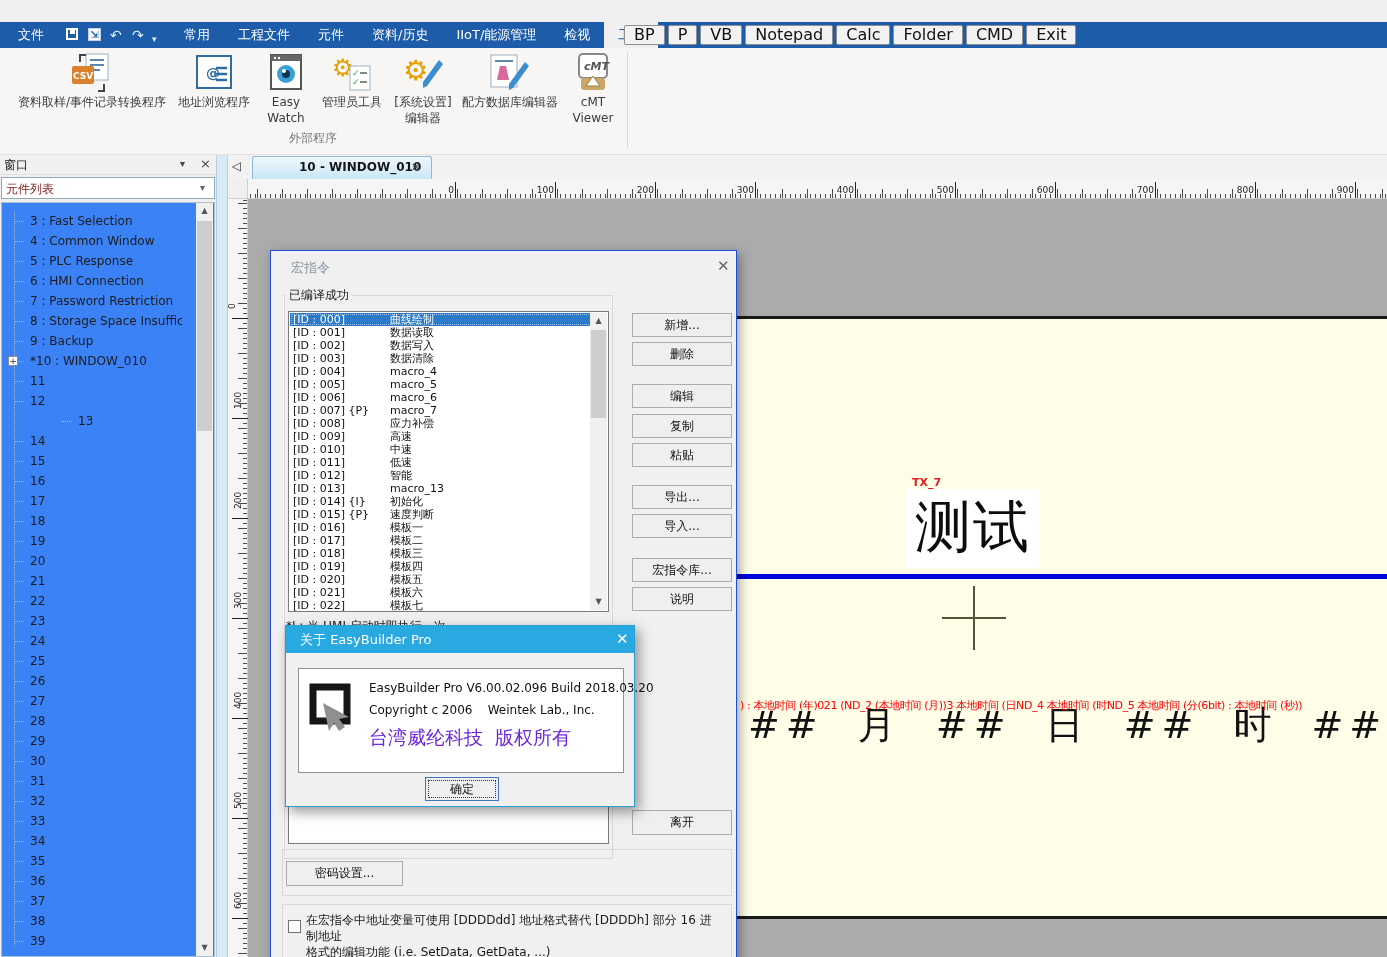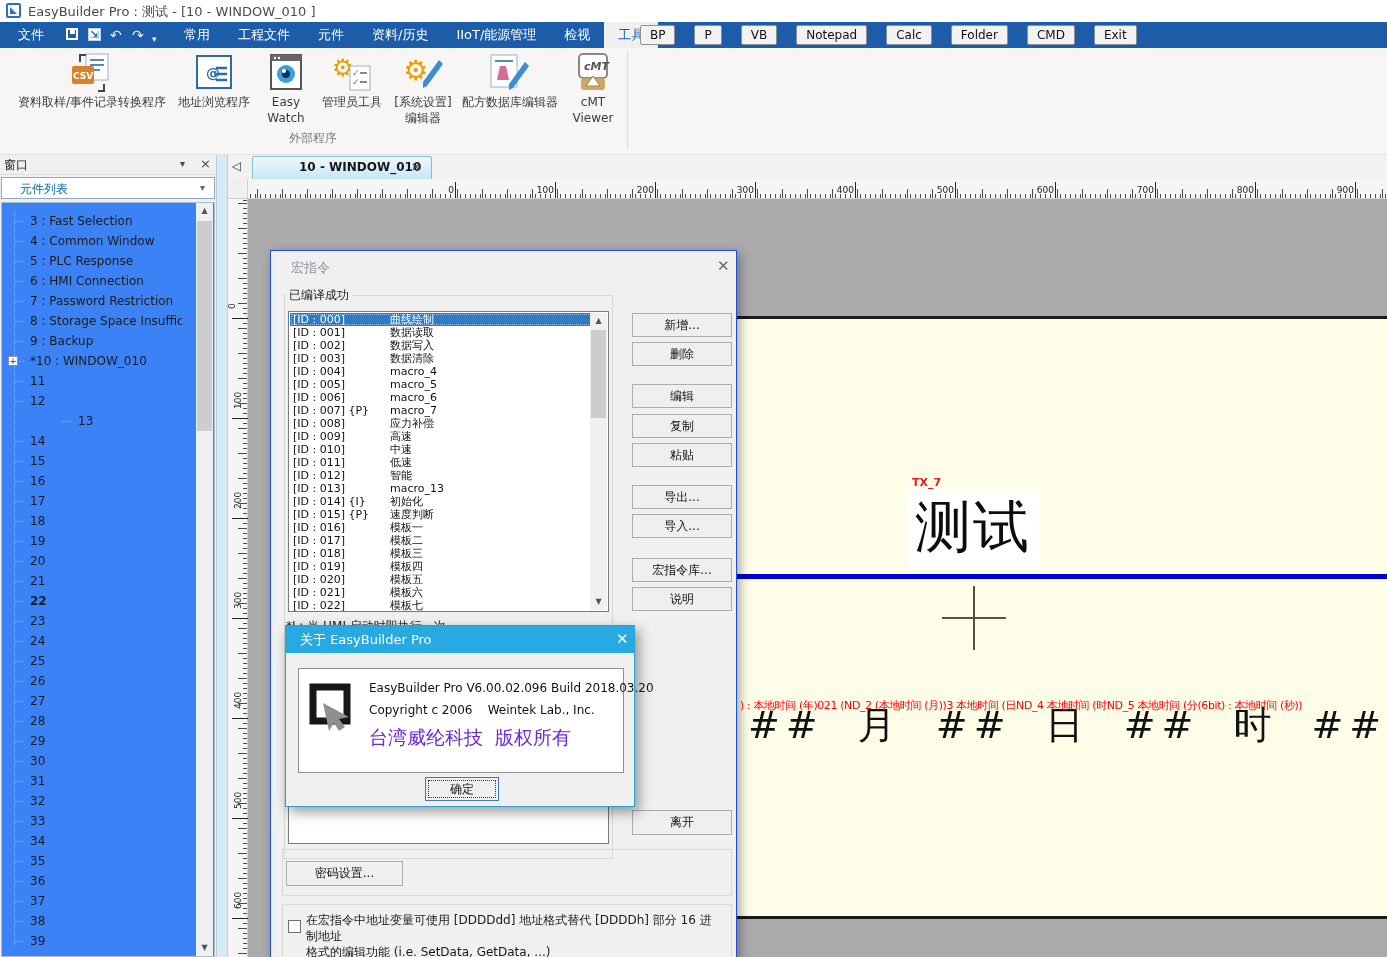--- a/index.html
+++ b/index.html
@@ -20,37 +20,37 @@
   #qi-save{left:66px;top:6px;width:12px;height:12px;border:2px solid #fff;background:#1d5ca9;}
   #qi-save:after{content:"";position:absolute;left:2px;top:-1px;width:5px;height:5px;background:#fff;}
   #qi-export{left:88px;top:6px;width:13px;height:13px;background:#fff;border:1px solid #bcd2ec;color:#1d5ca9;font-size:10px;line-height:12px;text-align:center;font-weight:bold;}
   #qi-undo{left:110px;}
   #qi-redo{left:132px;}
   #qi-caret{left:152px;font-size:9px;top:8px;}
   #menu-tabs{left:170px;top:0;height:26px;display:flex;}
   .mtab{height:26px;line-height:26px;padding:0 14px;color:#fff;font-size:13px;white-space:nowrap;}
   .mtab.active{background:#f0f0f0;color:#1d5ca9;}
   #quick-buttons{left:624px;top:3px;display:flex;gap:3px;}
-  .qbtn{height:20px;line-height:18px;padding:0 9px;background:#f2f2f2;border:1px solid #8f8f8f;border-radius:2px;font-size:12px;color:#111;white-space:nowrap;margin-left:16px;}
+  .qbtn{height:20px;line-height:18px;padding:0 9px;background:#f2f2f2;border:1px solid #8f8f8f;border-radius:2px;font-size:16px;color:#111;white-space:nowrap;}
 
   
   #ribbon{left:0;top:48px;width:1387px;height:107px;background:#f7f6f5;border-bottom:1px solid #e3e1df;}
   .ritem{position:absolute;top:4px;text-align:center;}
   .ricon{position:relative;margin:0 auto;width:44px;height:42px;}
   .rlabel{font-size:12px;color:#3b3b3b;line-height:16px;white-space:nowrap;}
   #ribbon-group-label{left:278px;top:82px;width:70px;text-align:center;font-size:12px;color:#7a7a7a;}
   #ribbon-sep{left:627px;top:4px;width:1px;height:96px;background:#dcdad8;}
 
   
   #lp-header{left:0;top:155px;width:216px;height:20px;background:#f0f0f0;border-bottom:1px solid #e0e0e0;}
   #lp-title{left:4px;top:2px;font-size:12px;color:#222;}
   #lp-caret{left:180px;top:3px;font-size:10px;color:#444;}
   #lp-close{left:200px;top:1px;font-size:13px;color:#444;}
   #lp-combo{left:1px;top:177px;width:214px;height:22px;background:#fff;border:1px solid #90aabc;}
-  #lp-combo-text{left:18px;top:3px;font-size:12px;color:#0369a1;}
+  #lp-combo-text{left:4px;top:3px;font-size:12px;color:#7f1d1d;}
   #lp-combo-caret{left:198px;top:4px;font-size:10px;color:#666;}
   #lp-tree{left:1px;top:202px;width:214px;height:755px;background:#3b82f6;border:1px solid #a8c0d0;}
   #tree-vline{left:12px;top:8px;width:1px;height:735px;border-left:1px dotted #b5b5b5;}
   .trow{position:absolute;left:0;width:180px;height:20px;font-size:12px;color:#1c1c1c;line-height:20px;padding-left:28px;white-space:nowrap;overflow:hidden;}
   .trow .stub{position:absolute;left:12px;top:10px;width:10px;border-top:1px dotted #b5b5b5;}
   .trow .expander{position:absolute;left:6px;top:5px;width:10px;height:10px;border:1px solid #8c8c8c;background:#fff;font-size:9px;line-height:8px;text-align:center;color:#333;}
   #tree-scroll{left:196px;top:203px;width:17px;height:753px;background:#f0f0f0;}
   .sarrow{position:absolute;left:0;width:17px;height:16px;font-size:8px;color:#555;text-align:center;line-height:16px;background:#f0f0f0;}
   #tree-thumb{left:1px;top:18px;width:15px;height:210px;background:#cdcdcd;position:absolute;}
 
@@ -119,24 +119,20 @@
   #about-line1{left:70px;top:12px;font-size:12px;color:#111;white-space:nowrap;}
   #about-line2{left:70px;top:34px;font-size:12px;color:#111;white-space:pre;}
   #about-line3{left:70px;top:56px;font-size:19px;color:#6d28d9;white-space:pre;}
   #about-ok{left:139px;top:151px;width:74px;height:24px;background:#efefef;border:1px solid #3f76bd;outline:1px dotted #333;outline-offset:-4px;font-size:12px;color:#111;text-align:center;line-height:22px;}
 </style>
 </head>
 <body>
 
 <div id="app">
 
-  <div id="titlebar" class="abs">
-    <div id="tb-icon" class="abs"></div>
-    <div id="tb-title" class="abs">EasyBuilder Pro : 测试 - [10 - WINDOW_010 ]</div>
-  </div>
 
   <div id="menubar" class="abs">
     <div id="menu-file" class="abs">文件</div>
     <div id="qi-save" class="abs"></div>
     <div id="qi-export" class="abs qicon">⇲</div>
     <div id="qi-undo" class="abs qicon">↶</div>
     <div id="qi-redo" class="abs qicon">↷</div>
     <div id="qi-caret" class="abs qicon">▾</div>
     <div id="menu-tabs" class="abs">
         <div class="mtab">常用</div>
@@ -264,21 +260,21 @@
         <div class="trow" style="top: 188px;">12<span class="stub"></span></div>
         <div class="trow" style="top: 208px; margin-left: 48px;">13<span class="stub"></span></div>
         <div class="trow" style="top: 228px;">14<span class="stub"></span></div>
         <div class="trow" style="top: 248px;">15<span class="stub"></span></div>
         <div class="trow" style="top: 268px;">16<span class="stub"></span></div>
         <div class="trow" style="top: 288px;">17<span class="stub"></span></div>
         <div class="trow" style="top: 308px;">18<span class="stub"></span></div>
         <div class="trow" style="top: 328px;">19<span class="stub"></span></div>
         <div class="trow" style="top: 348px;">20<span class="stub"></span></div>
         <div class="trow" style="top: 368px;">21<span class="stub"></span></div>
-        <div class="trow" style="top: 388px; font-weight: bold;">22<span class="stub"></span></div>
+        <div class="trow" style="top: 388px;">22<span class="stub"></span></div>
         <div class="trow" style="top: 408px;">23<span class="stub"></span></div>
         <div class="trow" style="top: 428px;">24<span class="stub"></span></div>
         <div class="trow" style="top: 448px;">25<span class="stub"></span></div>
         <div class="trow" style="top: 468px;">26<span class="stub"></span></div>
         <div class="trow" style="top: 488px;">27<span class="stub"></span></div>
         <div class="trow" style="top: 508px;">28<span class="stub"></span></div>
         <div class="trow" style="top: 528px;">29<span class="stub"></span></div>
         <div class="trow" style="top: 548px;">30<span class="stub"></span></div>
         <div class="trow" style="top: 568px;">31<span class="stub"></span></div>
         <div class="trow" style="top: 588px;">32<span class="stub"></span></div>

